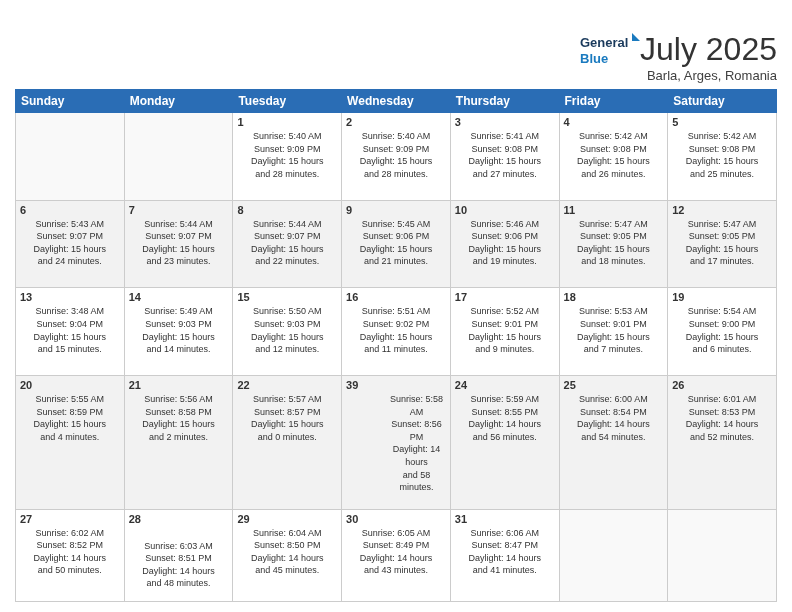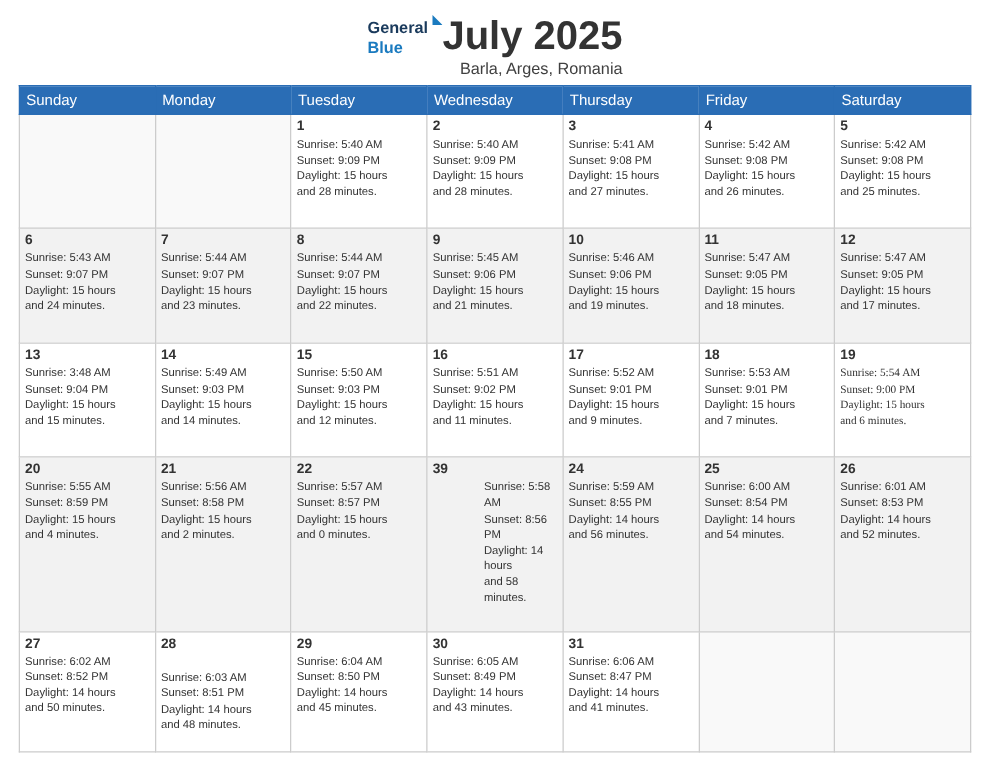--- a/index.html
+++ b/index.html
@@ -12,55 +12,56 @@
     }
     .page {
       width: 792px;
       height: 612px;
       padding: 10px 15px 10px 15px;
       display: flex;
       flex-direction: column;
     }
     .header {
       display: flex;
-      justify-content: center;
+      justify-content: flex-end;
       align-items: flex-start;
       margin-bottom: 6px;
+      margin-top: 21px;
     }
     .logo {
       display: flex;
       align-items: center;
       gap: 2px;
     }
     .title-block {
       text-align: right;
     }
     .month-title {
       font-size: 32px;
       color: #333;
-      font-weight: bold;
+      font-weight: normal;
     }
     .subtitle {
       font-size: 13px;
       color: #404040;
     }
     .calendar {
       flex: 1;
       border: 1px solid #ccc;
       border-collapse: collapse;
       width: 100%;
       table-layout: fixed;
     }
     .calendar th {
       background: #2a6db5;
       color: #fff;
       text-align: left;
       padding: 4px 5px;
       font-size: 12px;
-      font-weight: normal;
+      font-weight: bold;
       border: 1px solid #2a6db5;
     }
     .calendar td {
       border: 1px solid #ccc;
       vertical-align: top;
       padding: 3px 4px;
       font-size: 9.5px;
       color: #333;
       height: 80px;
     }
@@ -70,20 +71,21 @@
     .day-num {
       font-size: 11px;
       font-weight: bold;
       color: #333;
       margin-bottom: 2px;
     }
     .day-info {
       font-size: 9px;
       line-height: 1.4;
       color: #333;
+      text-align: center;
     }
     tr:nth-child(even) td {
       background-color: #f2f2f2;
     }
     tr:nth-child(odd) td {
       background-color: #ffffff;
     }
     .header-row th {
       background: #2a6db5 !important;
     }
@@ -247,21 +249,21 @@
           </td>
           <td>
             <div class="day-num">18</div>
             <div class="day-info" style="white-space: pre-line;">Sunrise: 5:53 AM
 Sunset: 9:01 PM
 Daylight: 15 hours
 and 7 minutes.</div>
           </td>
           <td>
             <div class="day-num">19</div>
-            <div class="day-info" style="white-space: pre-line; font-family: Liberation Serif, serif;">Sunrise: 5:54 AM
+            <div class="day-info" style="white-space: pre-line;">Sunrise: 5:54 AM
 Sunset: 9:00 PM
 Daylight: 15 hours
 and 6 minutes.</div>
           </td>
         </tr>
         <tr>
           <td>
             <div class="day-num">20</div>
             <div class="day-info" style="white-space: pre-line;">Sunrise: 5:55 AM
 Sunset: 8:59 PM

